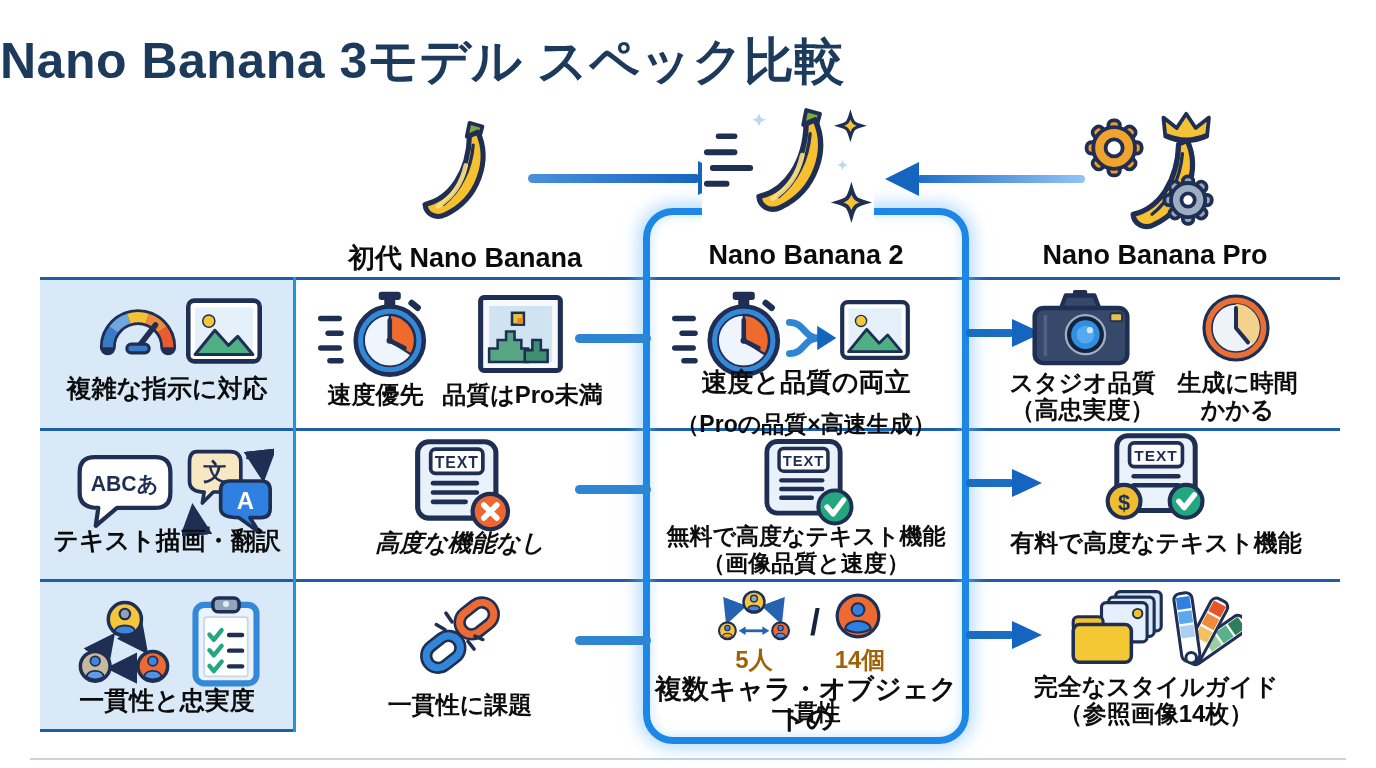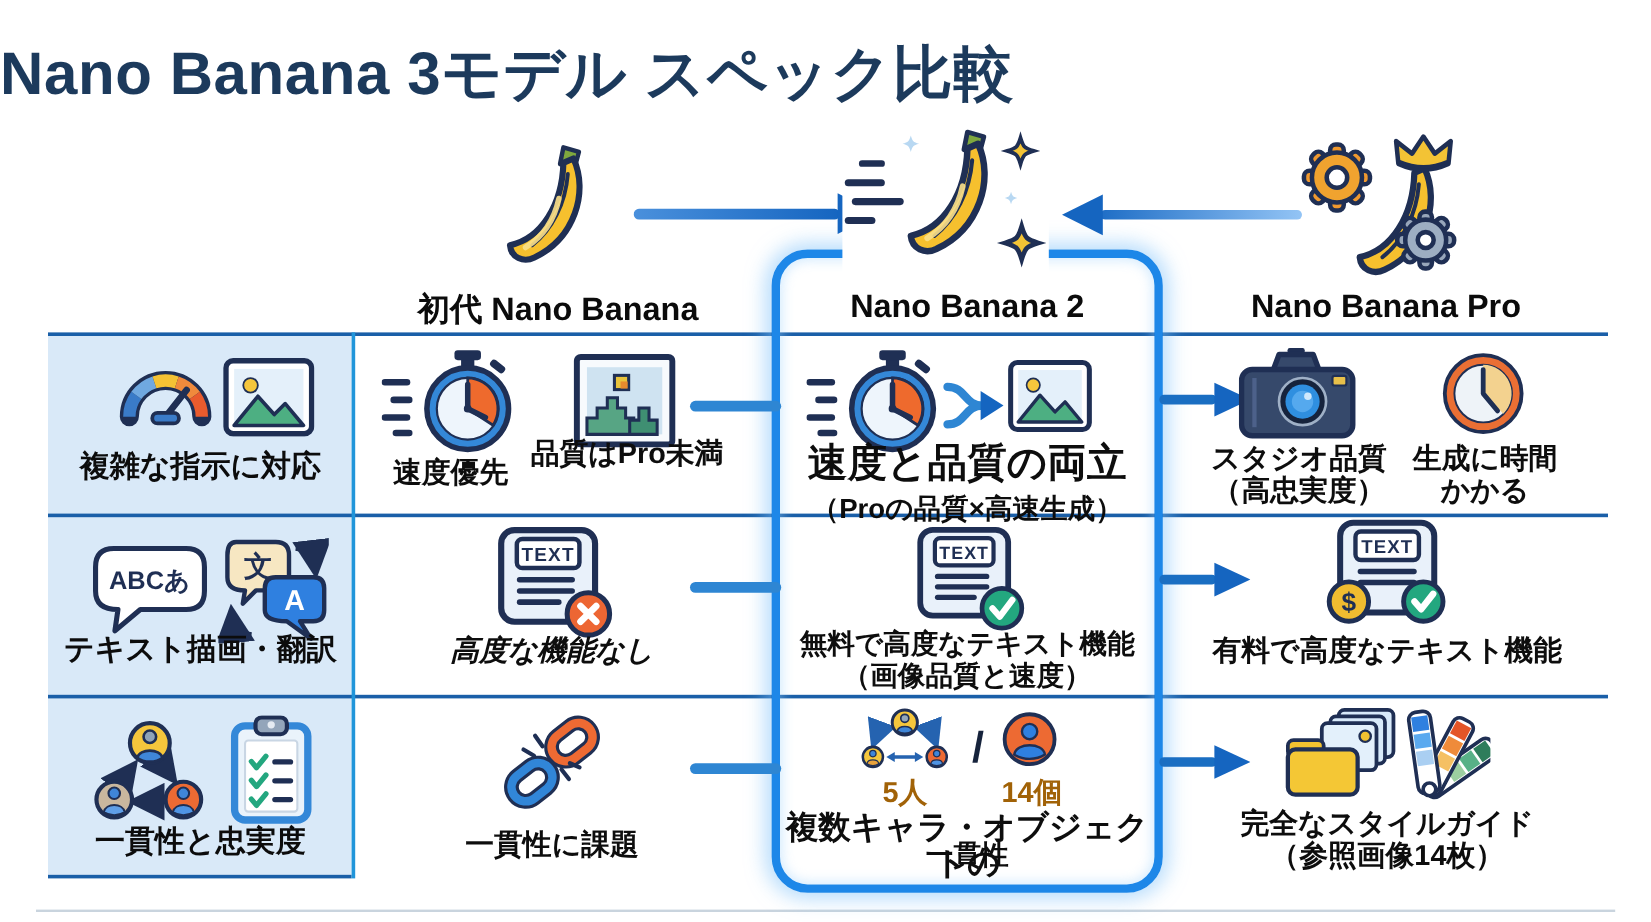--- a/index.html
+++ b/index.html
@@ -181,21 +181,21 @@
 <div class="abs z3" style="left:478px;top:295px;width:85px;height:80px;">
   <svg viewBox="0 0 100 92" width="85" height="78">
     <rect x="3" y="3" width="94" height="86" rx="4" fill="#f7fafd" stroke="#1f2f54" stroke-width="6"></rect>
     <rect x="13" y="13" width="74" height="66" fill="#cfe3f1"></rect>
     <path d="M13,79 V63 h10 v-10 h10 v-10 h10 v10 h8 v10 h8 v16 Z" fill="#57a584" stroke="#1f2f54" stroke-width="3"></path>
     <path d="M55,79 V65 h9 v-12 h10 v12 h8 v14 Z" fill="#3f8f72" stroke="#1f2f54" stroke-width="3"></path>
     <rect x="40" y="21" width="14" height="14" fill="#e9c33b" stroke="#1f2f54" stroke-width="3"></rect>
     <rect x="46" y="27" width="7" height="7" fill="#e78a2e"></rect>
   </svg>
 </div>
-<div class="abs cap z3" style="left:435px;top:366px;width:175px;">品質はPro未満</div>
+<div class="abs cap z3" style="left:435px;top:382px;width:175px;">品質はPro未満</div>
 <div class="abs connector" style="left:575px;top:334px;width:76px;"></div>
 
 <div class="abs z3" style="left:672px;top:290px;width:115px;height:95px;">
   <svg viewBox="0 0 125 100" width="115" height="92">
     <g fill="#1f2f54">
       <rect x="0" y="28" width="26" height="6" rx="3"></rect>
         <rect x="8" y="44" width="20" height="6" rx="3"></rect>
       <rect x="0" y="60" width="26" height="6" rx="3"></rect>
         <rect x="10" y="74" width="18" height="6" rx="3"></rect>
     </g>
@@ -216,21 +216,21 @@
   </svg>
 </div>
 <div class="abs z3" style="left:840px;top:300px;width:70px;height:62px;">
   <svg viewBox="0 0 100 86" width="70" height="60">
     <rect x="3" y="3" width="94" height="80" rx="8" fill="#ffffff" stroke="#1f2f54" stroke-width="6"></rect>
     <rect x="12" y="12" width="76" height="62" fill="#e4f0fa"></rect>
     <circle cx="30" cy="30" r="8" fill="#f5c63c" stroke="#1f2f54" stroke-width="2"></circle>
     <path d="M12,74 L38,42 L56,62 L68,50 L88,74 Z" fill="#4daf82" stroke="#1f2f54" stroke-width="4" stroke-linejoin="round"></path>
   </svg>
 </div>
-<div class="abs cap-m z3" style="left:652px;top:368px;width:308px;font-size:33px;">速度と品質の両立</div>
+<div class="abs cap-m z3" style="left:652px;top:368px;width:308px;font-size:26px;">速度と品質の両立</div>
 <div class="abs cap-m z3" style="left:652px;top:396px;width:308px;margin-top:16px;">（Proの品質×高速生成）</div>
 
 <div class="abs z3" style="left:966px;top:318px;width:76px;height:30px;">
   <svg viewBox="0 0 76 30" width="76" height="30">
     <rect x="0" y="11" width="48" height="8" rx="4" fill="#1a6ec2"></rect>
     <polygon points="46,1 76,15 46,29" fill="#1565c0"></polygon>
   </svg>
 </div>
 
 <div class="abs z3" style="left:1032px;top:288px;width:98px;height:80px;">

